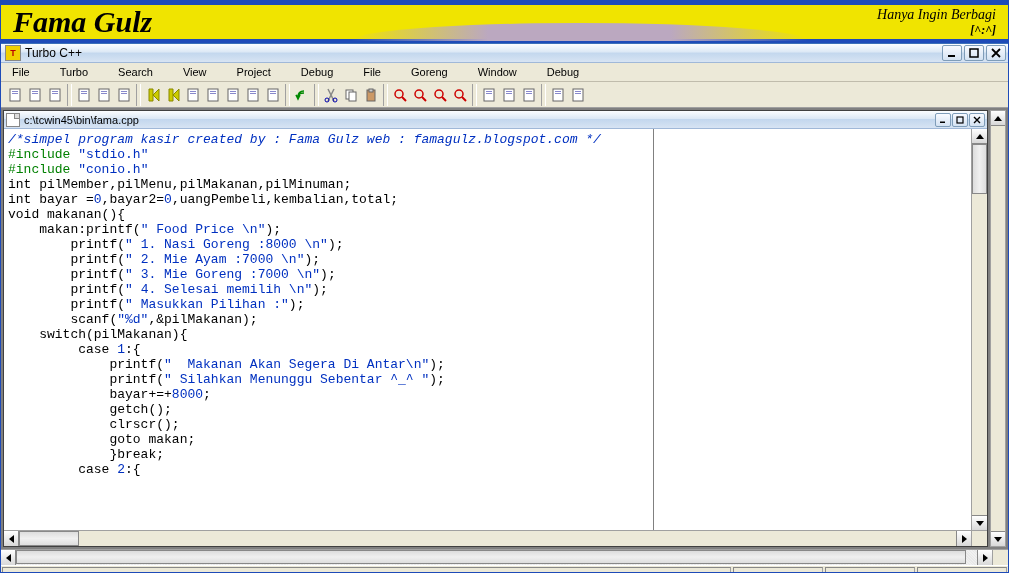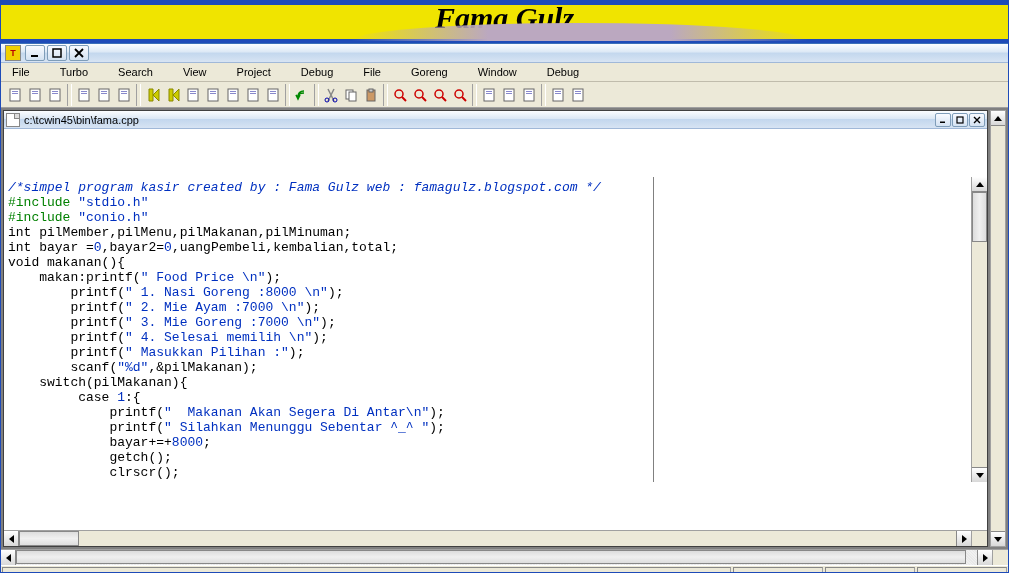--- a/index.html
+++ b/index.html
@@ -1,17 +1,17 @@
 <!DOCTYPE html>
 <html><head>
 <meta charset="utf-8">
 <style>
 *{box-sizing:border-box;margin:0;padding:0;}
 body{font-family:"MS Sans Serif",Tahoma,sans-serif;font-size:11px;background:#fff;width:1009px;height:573px;overflow:hidden;border:1px solid #1e4bb8;}
-.banner{height:42px;background:linear-gradient(to bottom,#1e4bb8 0,#1e4bb8 4px,#f0e400 4px,#f0e400 38px,#1e4bb8 38px);position:relative;display:flex;align-items:center;padding:0 12px;flex-direction:column;}
+.banner{height:42px;background:linear-gradient(to bottom,#1e4bb8 0,#1e4bb8 4px,#f0e400 4px,#f0e400 38px,#1e4bb8 38px);position:relative;display:flex;align-items:center;padding:0 12px;}
 .banner .logo{font-family:"Brush Script MT",cursive;font-size:30px;font-style:italic;font-weight:bold;color:#000;}
 .banner .space{flex:1;}
 .banner .right{text-align:right;font-family:"Brush Script MT",cursive;font-style:italic;color:#000;}
 .banner .r1{font-size:14px;}
 .banner .r2{font-size:12px;font-weight:bold;}
 .banner .swoosh{position:absolute;left:350px;right:200px;top:22px;height:18px;background:linear-gradient(to right,transparent,#bba8c0 30%,#bba8c0 70%,transparent);border-radius:50% 50% 0 0/100% 100% 0 0;}
 .titlebar{height:20px;background:linear-gradient(to bottom,#fbfdff,#dce8f5 45%,#c3d7ee 50%,#d7e4f3);border-top:1px solid #3b6fb8;border-bottom:1px solid #a0b8d8;display:flex;align-items:center;padding:0 2px;}
 .titlebar .appicon{width:16px;height:16px;margin:0 4px 0 2px;background:#f0d000;border:1px solid #888;position:relative;font-size:9px;line-height:14px;text-align:center;color:#b00;font-weight:bold;}
 .titlebar .title{flex:1;color:#000;font-size:12px;}
 .titlebtns{display:flex;gap:2px;}
@@ -20,21 +20,21 @@
 .menubar{height:19px;background:#ece9d8;border-bottom:1px solid #c0bcac;display:flex;align-items:center;padding:0 4px;gap:16px;}
 .menuitem{padding:2px 7px;cursor:default;}
 .toolbar{height:26px;background:#ece9d8;border-bottom:1px solid #a0a0a0;display:flex;align-items:center;padding:1px 4px;gap:0;}
 .tsep{width:5px;height:22px;border-left:1px solid #a0a0a0;border-right:1px solid #fff;margin:0 2px;}
 .tbutton{width:20px;height:20px;border:1px solid transparent;display:flex;align-items:center;justify-content:center;cursor:default;}
 .tbutton svg{width:16px;height:16px;}
 .workspace{background:#808080;height:441px;padding:2px;position:relative;}
 .vscroll-outer{position:absolute;right:2px;top:2px;bottom:2px;width:16px;background:#ece9d8;border:1px solid #a0a0a0;}
 .vscroll-outer .sbtn{height:15px;background:linear-gradient(to bottom,#fff,#d8d8d8);border-bottom:1px solid #888;display:flex;align-items:center;justify-content:center;}
 .vscroll-outer .sbtn.bot{position:absolute;bottom:0;left:0;right:0;border-top:1px solid #888;border-bottom:none;}
-.docwin{position:absolute;left:2px;top:2px;right:20px;bottom:2px;background:#fff;border:1px solid #404040;display:flex;flex-direction:column;gap:48px;}
+.docwin{position:absolute;left:2px;top:2px;right:20px;bottom:2px;background:#fff;border:1px solid #404040;display:flex;flex-direction:column;}
 .doctitle{height:18px;background:linear-gradient(to bottom,#fbfdff,#dce8f5 45%,#c3d7ee 50%,#d7e4f3);border-bottom:1px solid #a0b8d8;display:flex;align-items:center;padding:0 2px;font-size:11px;}
 .doctitle .docicon{width:14px;height:14px;background:#fff;border:1px solid #888;margin-right:4px;position:relative;}
 .doctitle .docicon::after{content:"";position:absolute;right:0;top:0;width:4px;height:4px;background:#ddd;border-left:1px solid #888;border-bottom:1px solid #888;}
 .docpath{flex:1;}
 .docbtns{display:flex;gap:1px;}
 .dbtn{width:16px;height:14px;background:linear-gradient(to bottom,#f8faff,#d4e2f2);border:1px solid #7f9db9;border-radius:2px;display:flex;align-items:center;justify-content:center;cursor:default;}
 .dbtn svg{width:8px;height:8px;}
 .editor{flex:1;display:flex;min-height:0;}
 .code{flex:0 0 650px;border-right:1px solid #808080;overflow:hidden;padding:3px 4px;font-family:"Courier New",monospace;font-size:13px;line-height:15px;white-space:pre;color:#000;}
 .sidepane{flex:1;}
@@ -67,24 +67,29 @@
 .al{border-top:4px solid transparent;border-bottom:4px solid transparent;border-right:5px solid #000;}
 .ar{border-top:4px solid transparent;border-bottom:4px solid transparent;border-left:5px solid #000;}
 </style>
 </head>
 <body>
 
 <div class="banner">
   <div class="logo">Fama Gulz</div>
   <div class="swoosh"></div>
   <div class="space"></div>
+  <div class="right">
+    <div class="r1">Hanya Ingin Berbagi</div>
+    <div class="r2">[^:^]</div>
+  </div>
 </div>
 
 <div class="titlebar">
   <div class="appicon">T</div>
+  <div class="title">Turbo C++</div>
   <div class="titlebtns">
     <div class="tbtn">
         <svg viewBox="0 0 10 10">
           <rect x="1" y="7" width="7" height="2" fill="#000"></rect>
         </svg>
       </div>
     <div class="tbtn">
         <svg viewBox="0 0 10 10">
           <rect x="1" y="1" width="8" height="8" fill="none" stroke="#000" stroke-width="1.5"></rect>
         </svg>

